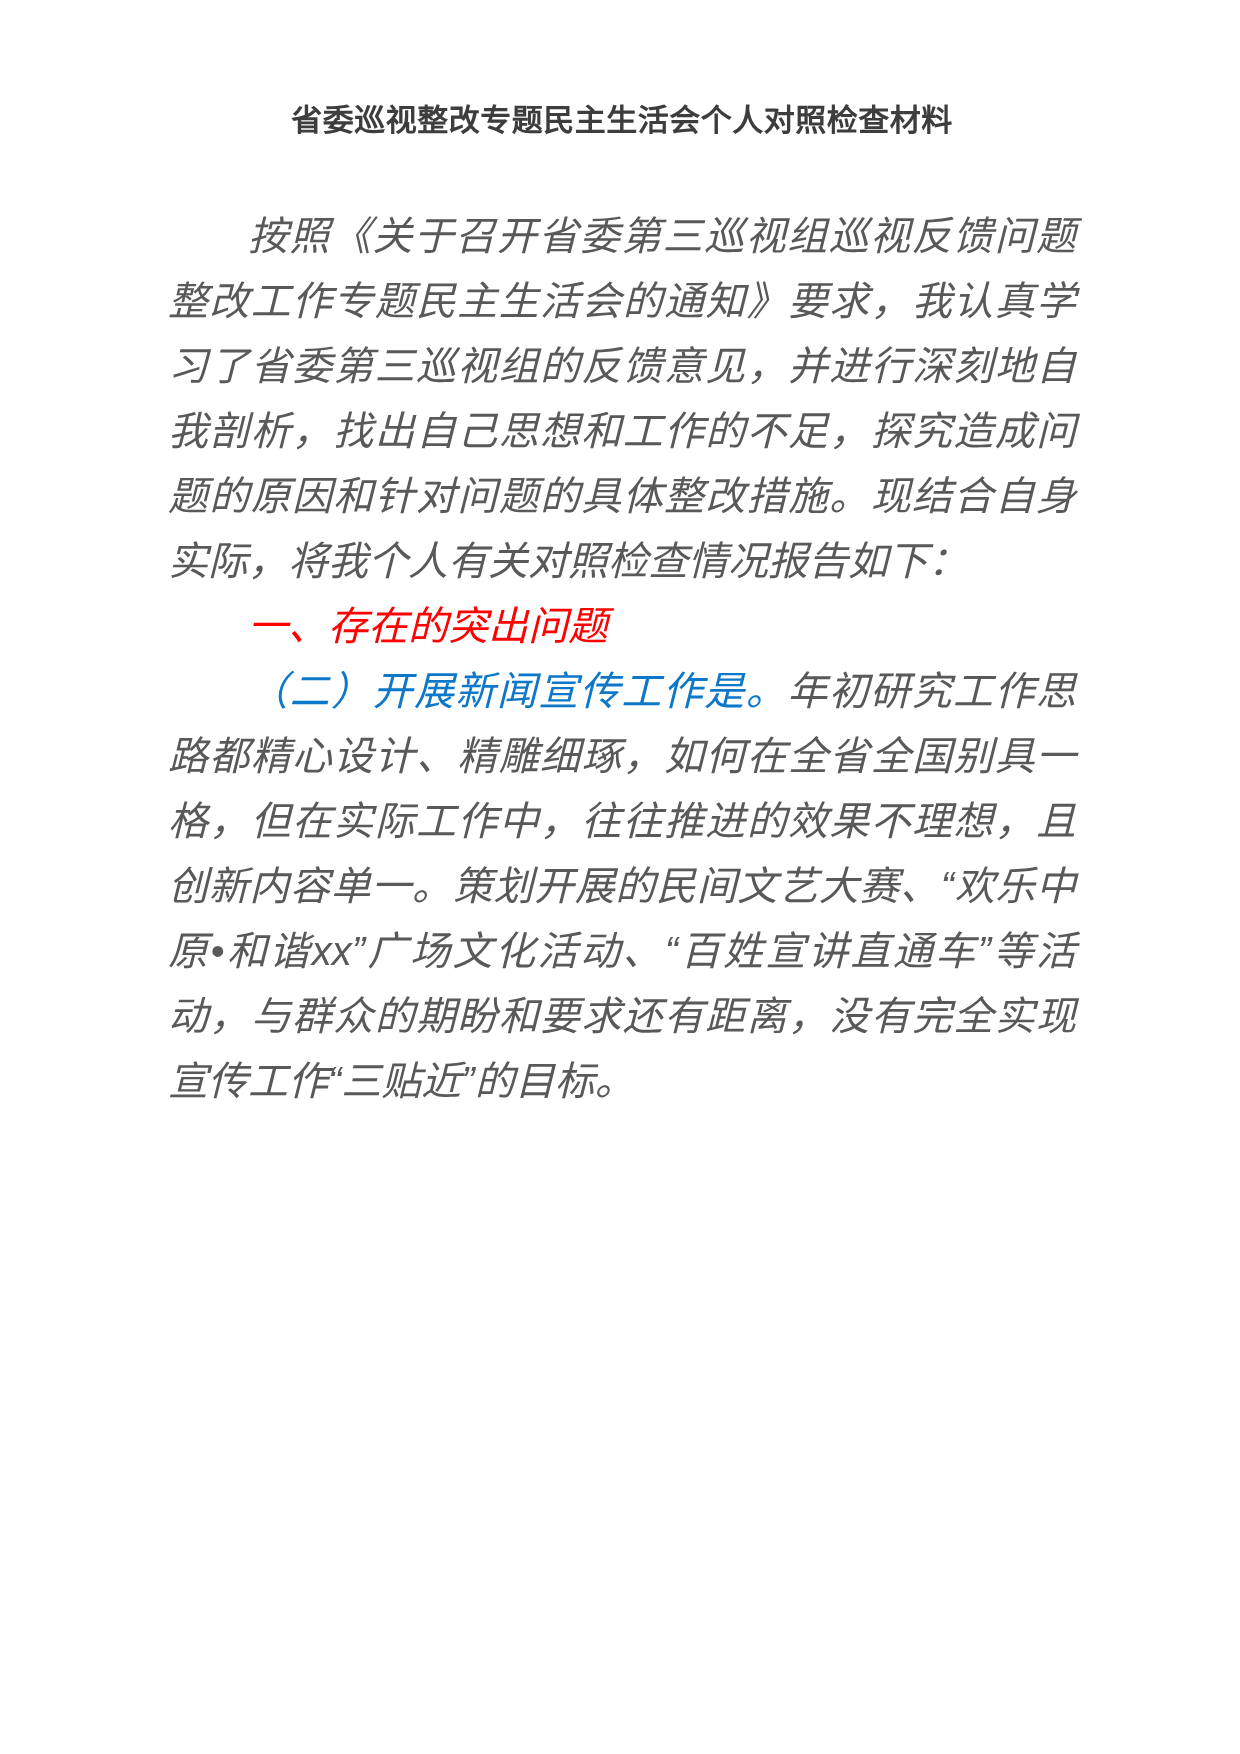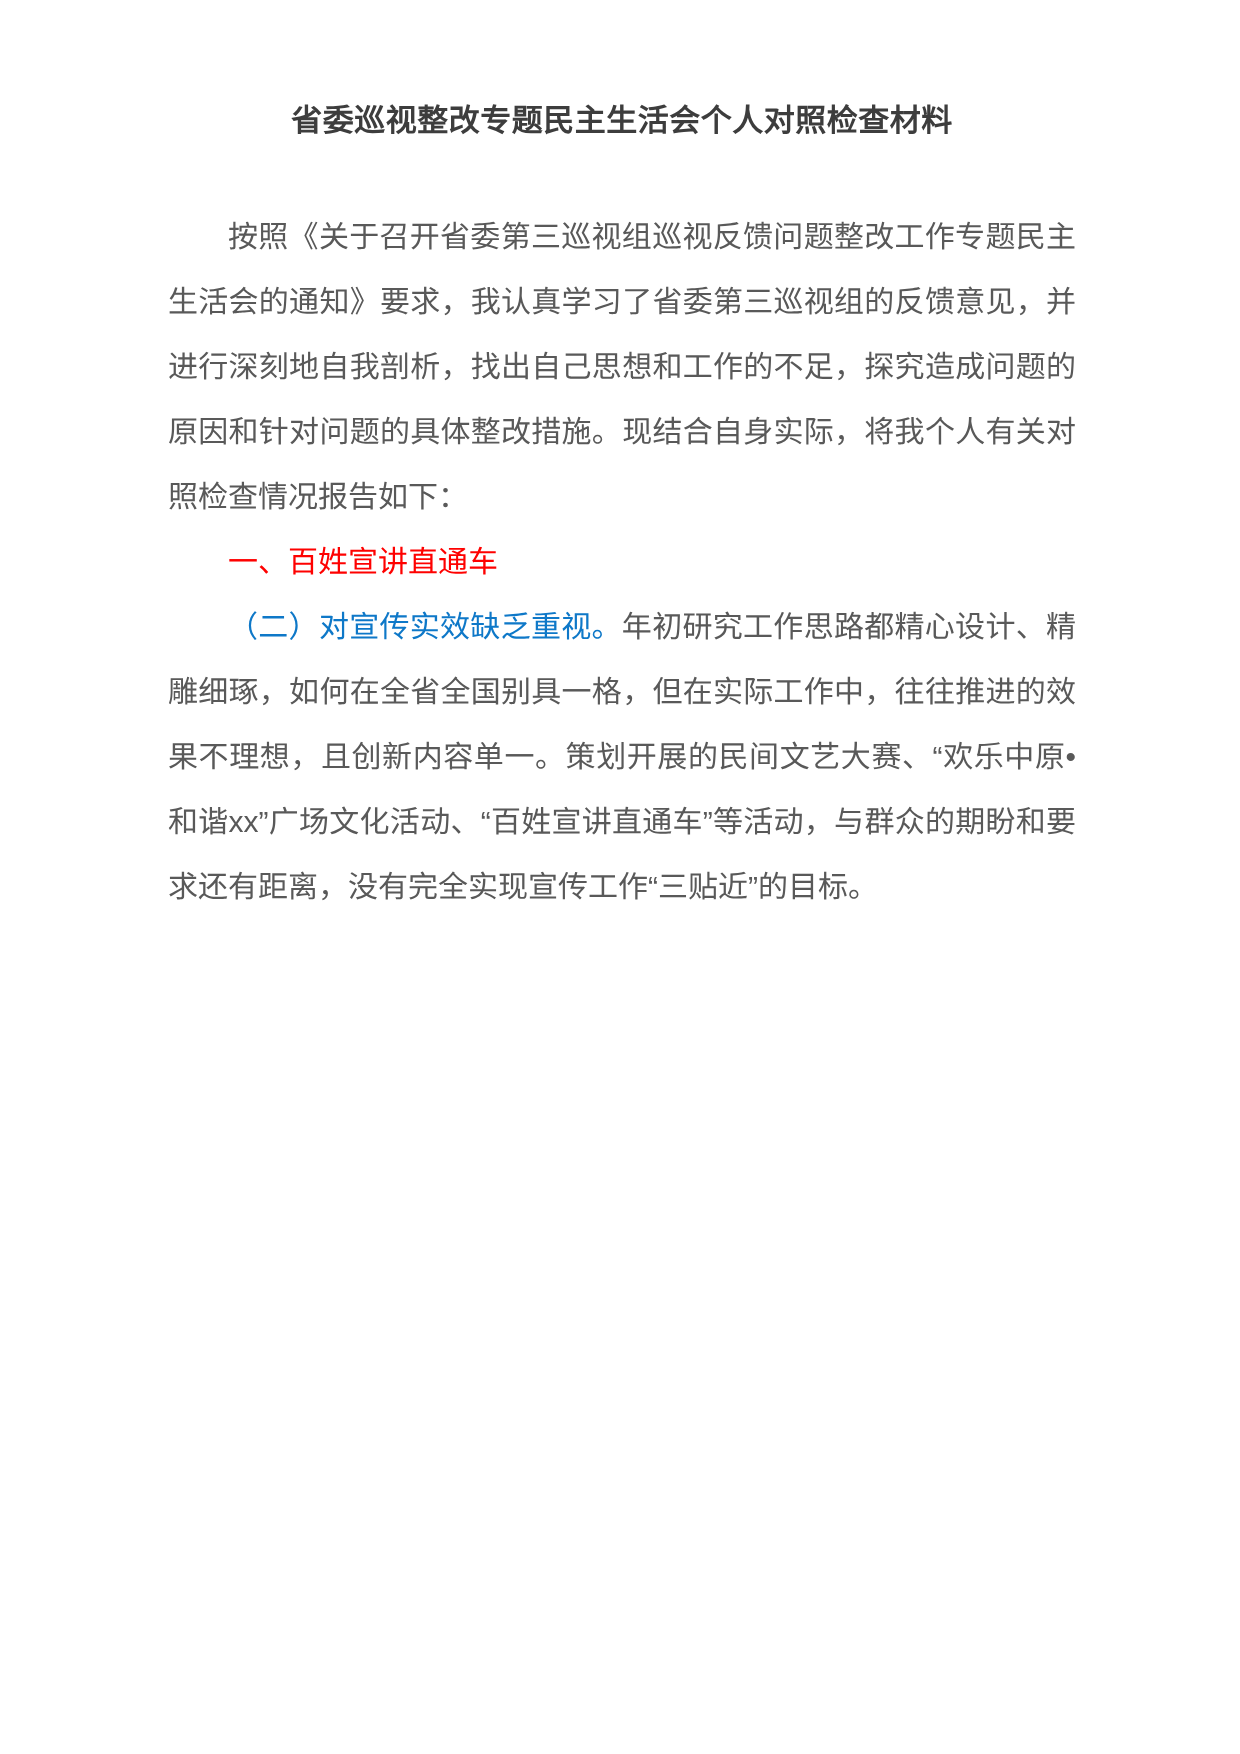--- a/index.html
+++ b/index.html
@@ -22,43 +22,44 @@
     margin: 0 0 58px 0;
     font-size: 31px;
     line-height: 50px;
     font-weight: 700;
     text-align: center;
     color: #3d3d3d;
     letter-spacing: 0.5px;
   }
   .para {
     margin: 0;
-    font-size: 30px;
+    font-size: 40px;
     line-height: 65px;
     color: #595959;
     text-align: justify;
     text-justify: inter-ideograph;
     text-indent: 2em;
     word-break: break-all;
+    font-style: italic;
   }
   .section-heading {
     color: #fe0100;
   }
   .lead-blue {
     color: #0e78c8;
   }
 </style>
 </head>
 <body>
 
 <div class="page">
 
   <h1 class="doc-title">省委巡视整改专题民主生活会个人对照检查材料</h1>
 
   <p class="para">按照《关于召开省委第三巡视组巡视反馈问题整改工作专题民主生活会的通知》要求，我认真学习了省委第三巡视组的反馈意见，并进行深刻地自我剖析，找出自己思想和工作的不足，探究造成问题的原因和针对问题的具体整改措施。现结合自身实际，将我个人有关对照检查情况报告如下：</p>
 
-  <p class="para section-heading">一、百姓宣讲直通车</p>
+  <p class="para section-heading">一、存在的突出问题</p>
 
 
-  <p class="para"><span class="lead-blue">（二）对宣传实效缺乏重视。</span><span>年初研究工作思路都精心设计、精雕细琢，如何在全省全国别具一格，但在实际工作中，往往推进的效果不理想，且创新内容单一。策划开展的民间文艺大赛、“欢乐中原•和谐xx”广场文化活动、“百姓宣讲直通车”等活动，与群众的期盼和要求还有距离，没有完全实现宣传工作“三贴近”的目标。</span></p>
+  <p class="para"><span class="lead-blue">（二）开展新闻宣传工作是。</span><span>年初研究工作思路都精心设计、精雕细琢，如何在全省全国别具一格，但在实际工作中，往往推进的效果不理想，且创新内容单一。策划开展的民间文艺大赛、“欢乐中原•和谐xx”广场文化活动、“百姓宣讲直通车”等活动，与群众的期盼和要求还有距离，没有完全实现宣传工作“三贴近”的目标。</span></p>
 
 
 </div>
 
 </body></html>

